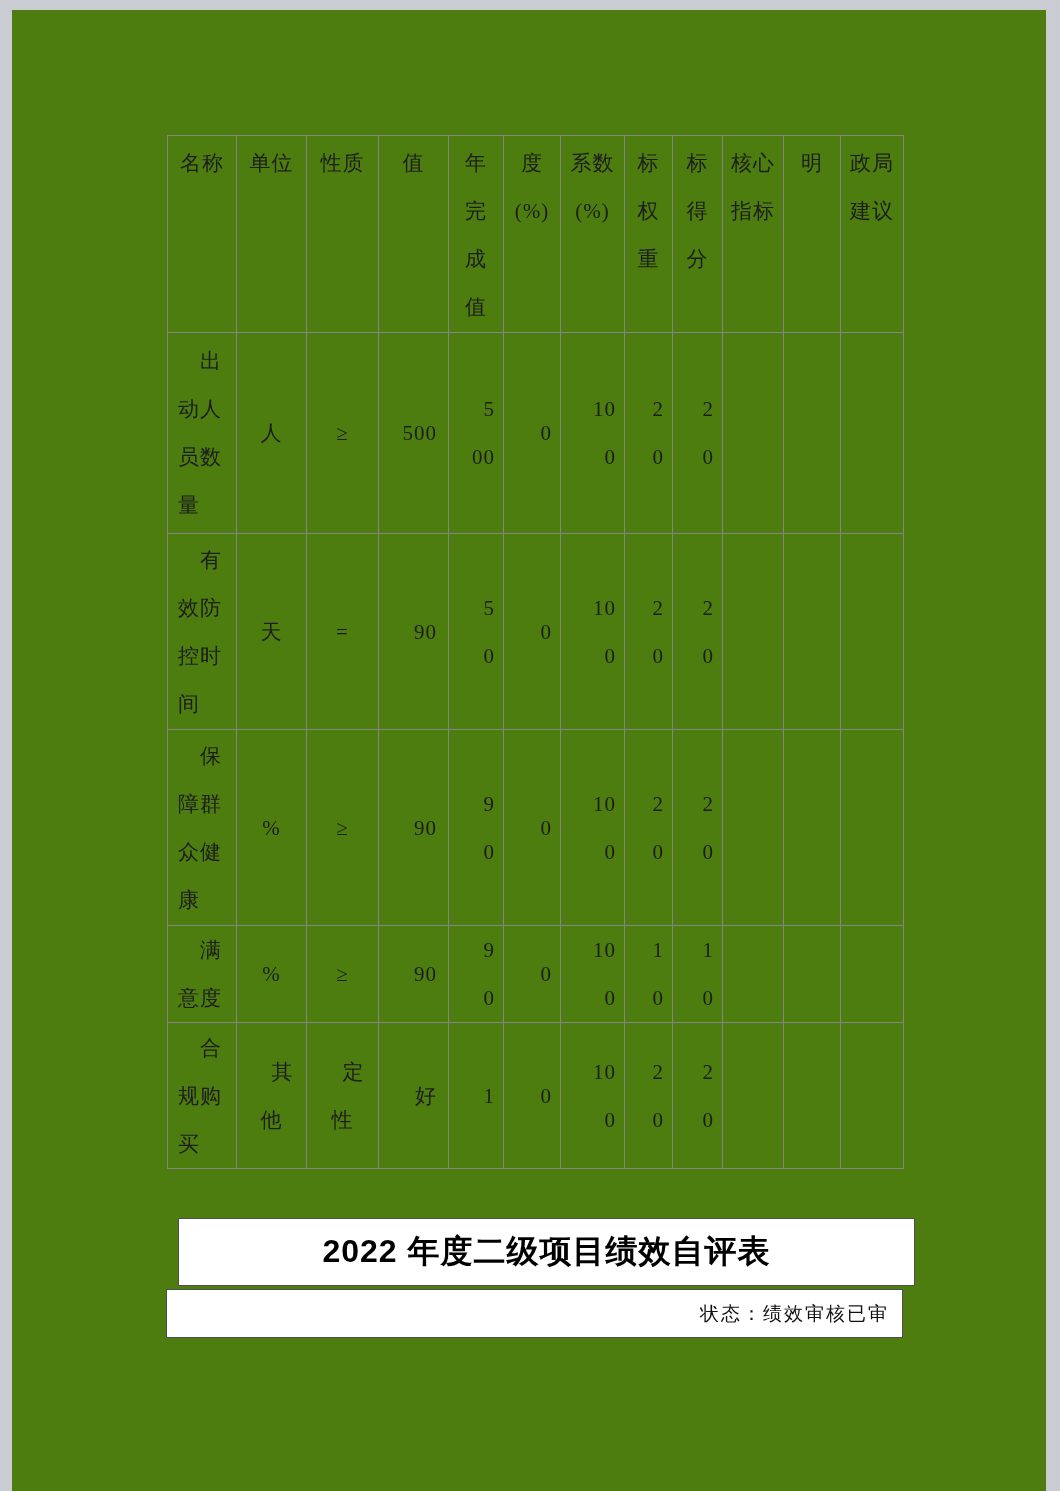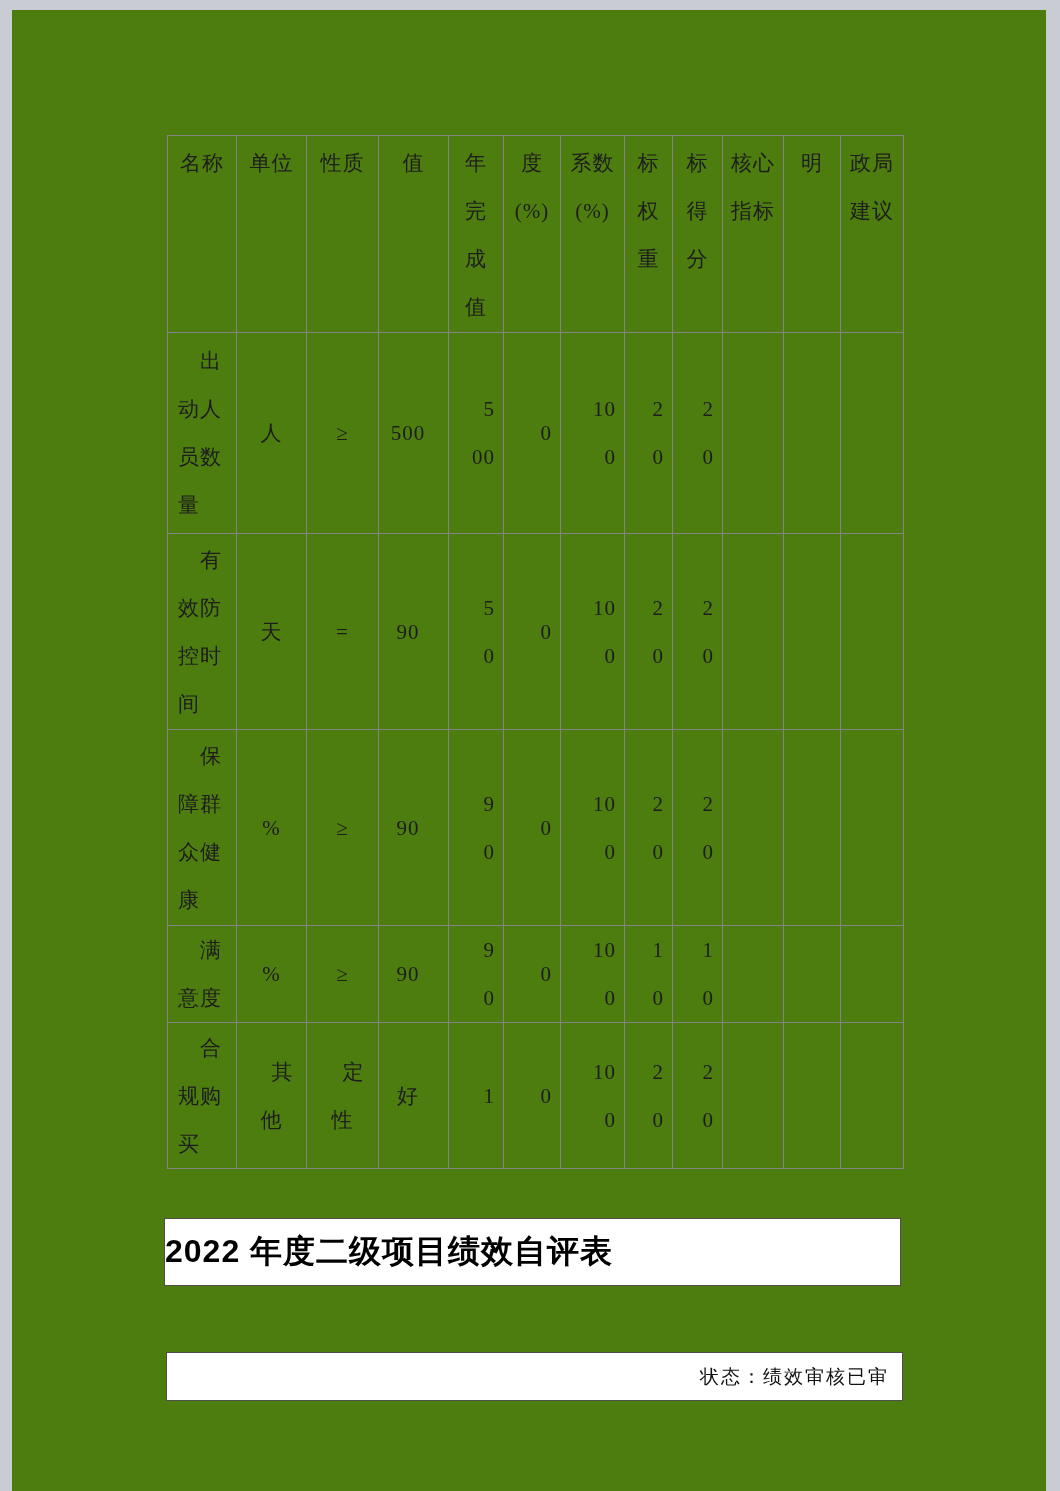--- a/index.html
+++ b/index.html
@@ -44,48 +44,48 @@
   .main-table tbody td { vertical-align: middle; }
   .main-table tbody tr:nth-child(1) { height: 201px; }
   .main-table tbody tr:nth-child(2) { height: 196px; }
   .main-table tbody tr:nth-child(3) { height: 196px; }
   .main-table tbody tr:nth-child(4) { height: 97px; }
   .main-table tbody tr:nth-child(5) { height: 146px; }
   
   .main-table tbody td.c0 { text-align: left;  padding-left: 10px; }
   .main-table tbody td.c1,
   .main-table tbody td.c2 { text-align: center; }
-  .main-table tbody td.c3 { text-align: center; padding-right: 11px; }
+  .main-table tbody td.c3 { text-align: right; padding-right: 11px; }
   .main-table tbody td.c4,
   .main-table tbody td.c5,
   .main-table tbody td.c6,
   .main-table tbody td.c7,
   .main-table tbody td.c8 { text-align: right; padding-right: 8px; }
   
   .title-box {
     position: absolute;
-    left: 152px; top: 1208px;
+    left: 166px; top: 1208px;
     width: 737px; height: 68px;
     box-sizing: border-box;
     border: 1.5px solid #4f4f4f;
     background: #ffffff;
-    display: flex; align-items: center; justify-content: flex-start;
+    display: flex; align-items: center; justify-content: center;
   }
   .report-title {
     margin: 0;
     font-family: "Liberation Sans", "DejaVu Sans", sans-serif;
     font-weight: bold;
     font-size: 32px;
     letter-spacing: 1px;
     color: #000000;
     white-space: nowrap;
   }
   .status-box {
     position: absolute;
-    left: 154px; top: 1342px;
+    left: 154px; top: 1279px;
     width: 737px; height: 49px;
     box-sizing: border-box;
     border: 1.5px solid #4f4f4f;
     background: #ffffff;
     display: flex; align-items: center; justify-content: flex-end;
     padding-right: 13px;
     font-size: 19px;
     letter-spacing: 2px;
     color: #111111;
   }

